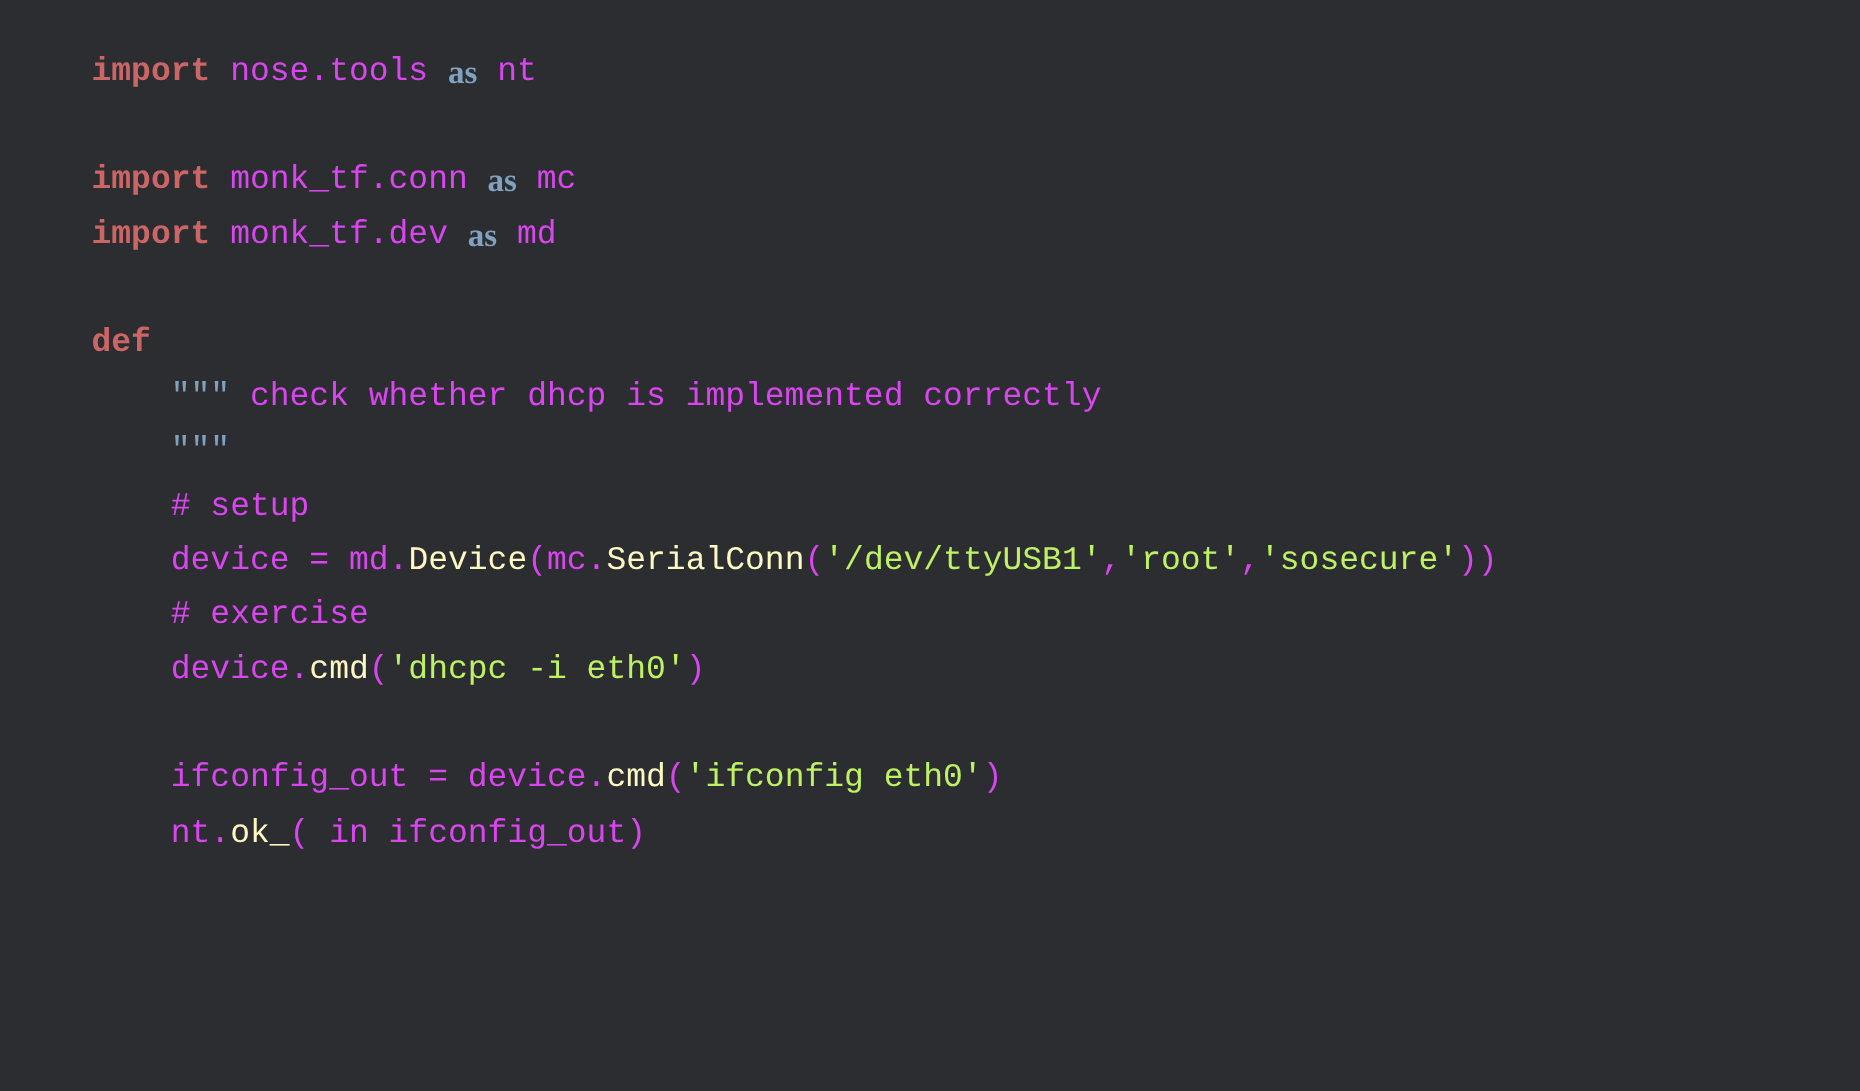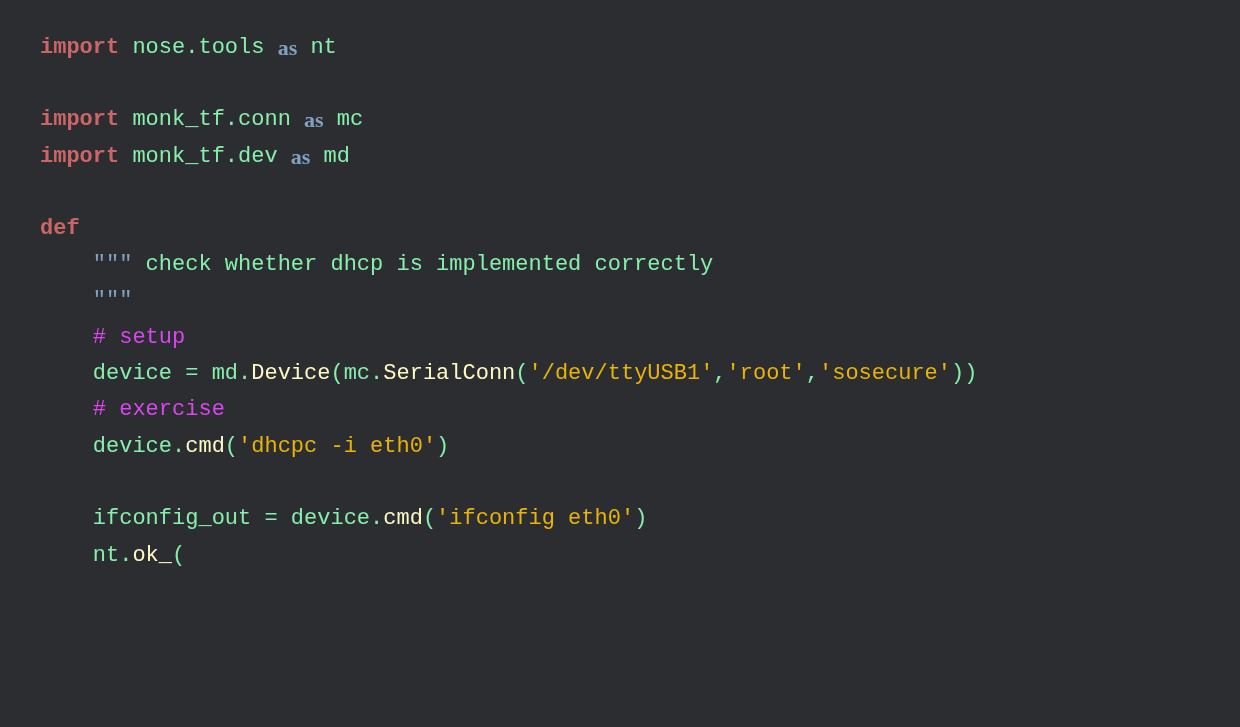--- a/index.html
+++ b/index.html
@@ -22,20 +22,21 @@
       padding: 30px 40px;
       width: 100%;
       height: 100%;
     }
 
     .line {
       display: flex;
       flex-wrap: nowrap;
       white-space: pre;
       line-height: 1.65;
+      margin-left: 21px;
     }
 
     .empty-line {
       height: 36px;
     }
 
     
     .kw {
       color: #cc6666; 
       font-weight: bold;
@@ -49,43 +50,43 @@
 
     .docstring {
       color: #81a1c1; 
     }
 
     .comment {
       color: #d946ef; 
     }
 
     .plain {
-      color: #86efac;
+      color: #d946ef;
     }
 
     .method {
       color: #fef9c3; 
     }
 
     .string {
-      color: #eab308; 
+      color: #bef264; 
     }
   </style>
 </head>
 <body>
 
 <div class="code-container" id="code-editor">
 <div class="line"><span class="kw">import</span><span class="plain"> nose.tools </span><span class="kw-as">as</span><span class="plain"> nt</span></div>
     <div class="empty-line"></div>
     <div class="line"><span class="kw">import</span><span class="plain"> monk_tf.conn </span><span class="kw-as">as</span><span class="plain"> mc</span></div>
     <div class="line"><span class="kw">import</span><span class="plain"> monk_tf.dev </span><span class="kw-as">as</span><span class="plain"> md</span></div>
     <div class="empty-line"></div>
     <div class="line"><span class="kw">def</span></div>
     <div class="line"><span class="plain">    </span><span class="docstring">"""</span><span class="plain"> check whether dhcp is implemented correctly</span></div>
     <div class="line"><span class="plain">    </span><span class="docstring">"""</span></div>
     <div class="line"><span class="plain">    </span><span class="comment"># setup</span></div>
     <div class="line"><span class="plain">    </span><span class="plain">device = md.</span><span class="method">Device</span><span class="plain">(mc.</span><span class="method">SerialConn</span><span class="plain">(</span><span class="string">'/dev/ttyUSB1'</span><span class="plain">,</span><span class="string">'root'</span><span class="plain">,</span><span class="string">'sosecure'</span><span class="plain">))</span></div>
     <div class="line"><span class="plain">    </span><span class="comment"># exercise</span></div>
     <div class="line"><span class="plain">    </span><span class="plain">device.</span><span class="method">cmd</span><span class="plain">(</span><span class="string">'dhcpc -i eth0'</span><span class="plain">)</span></div>
     <div class="line"><span class="plain">    </span></div>
     <div class="line"><span class="plain">    </span><span class="plain">ifconfig_out = device.</span><span class="method">cmd</span><span class="plain">(</span><span class="string">'ifconfig eth0'</span><span class="plain">)</span></div>
-    <div class="line"><span class="plain">    </span><span class="plain">nt.</span><span class="method">ok_</span><span class="plain">(</span></div>
+    <div class="line"><span class="plain">    </span><span class="plain">nt.</span><span class="method">ok_</span><span class="plain">(</span><span class="plain"> in ifconfig_out)</span></div>
   </div>
 
 </body></html>

